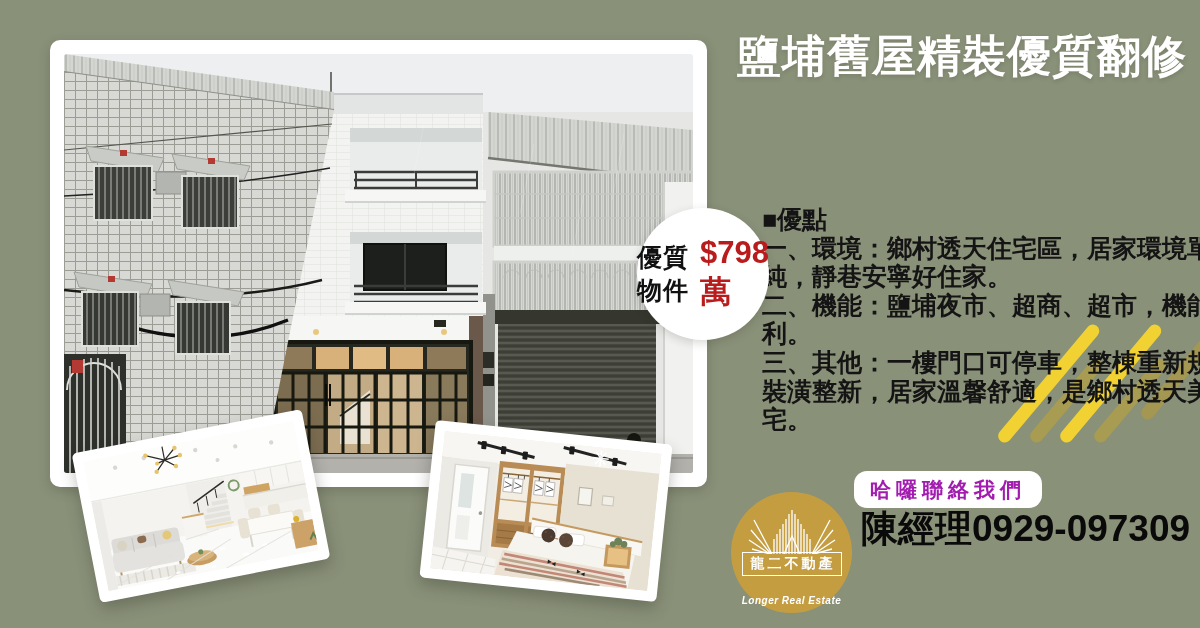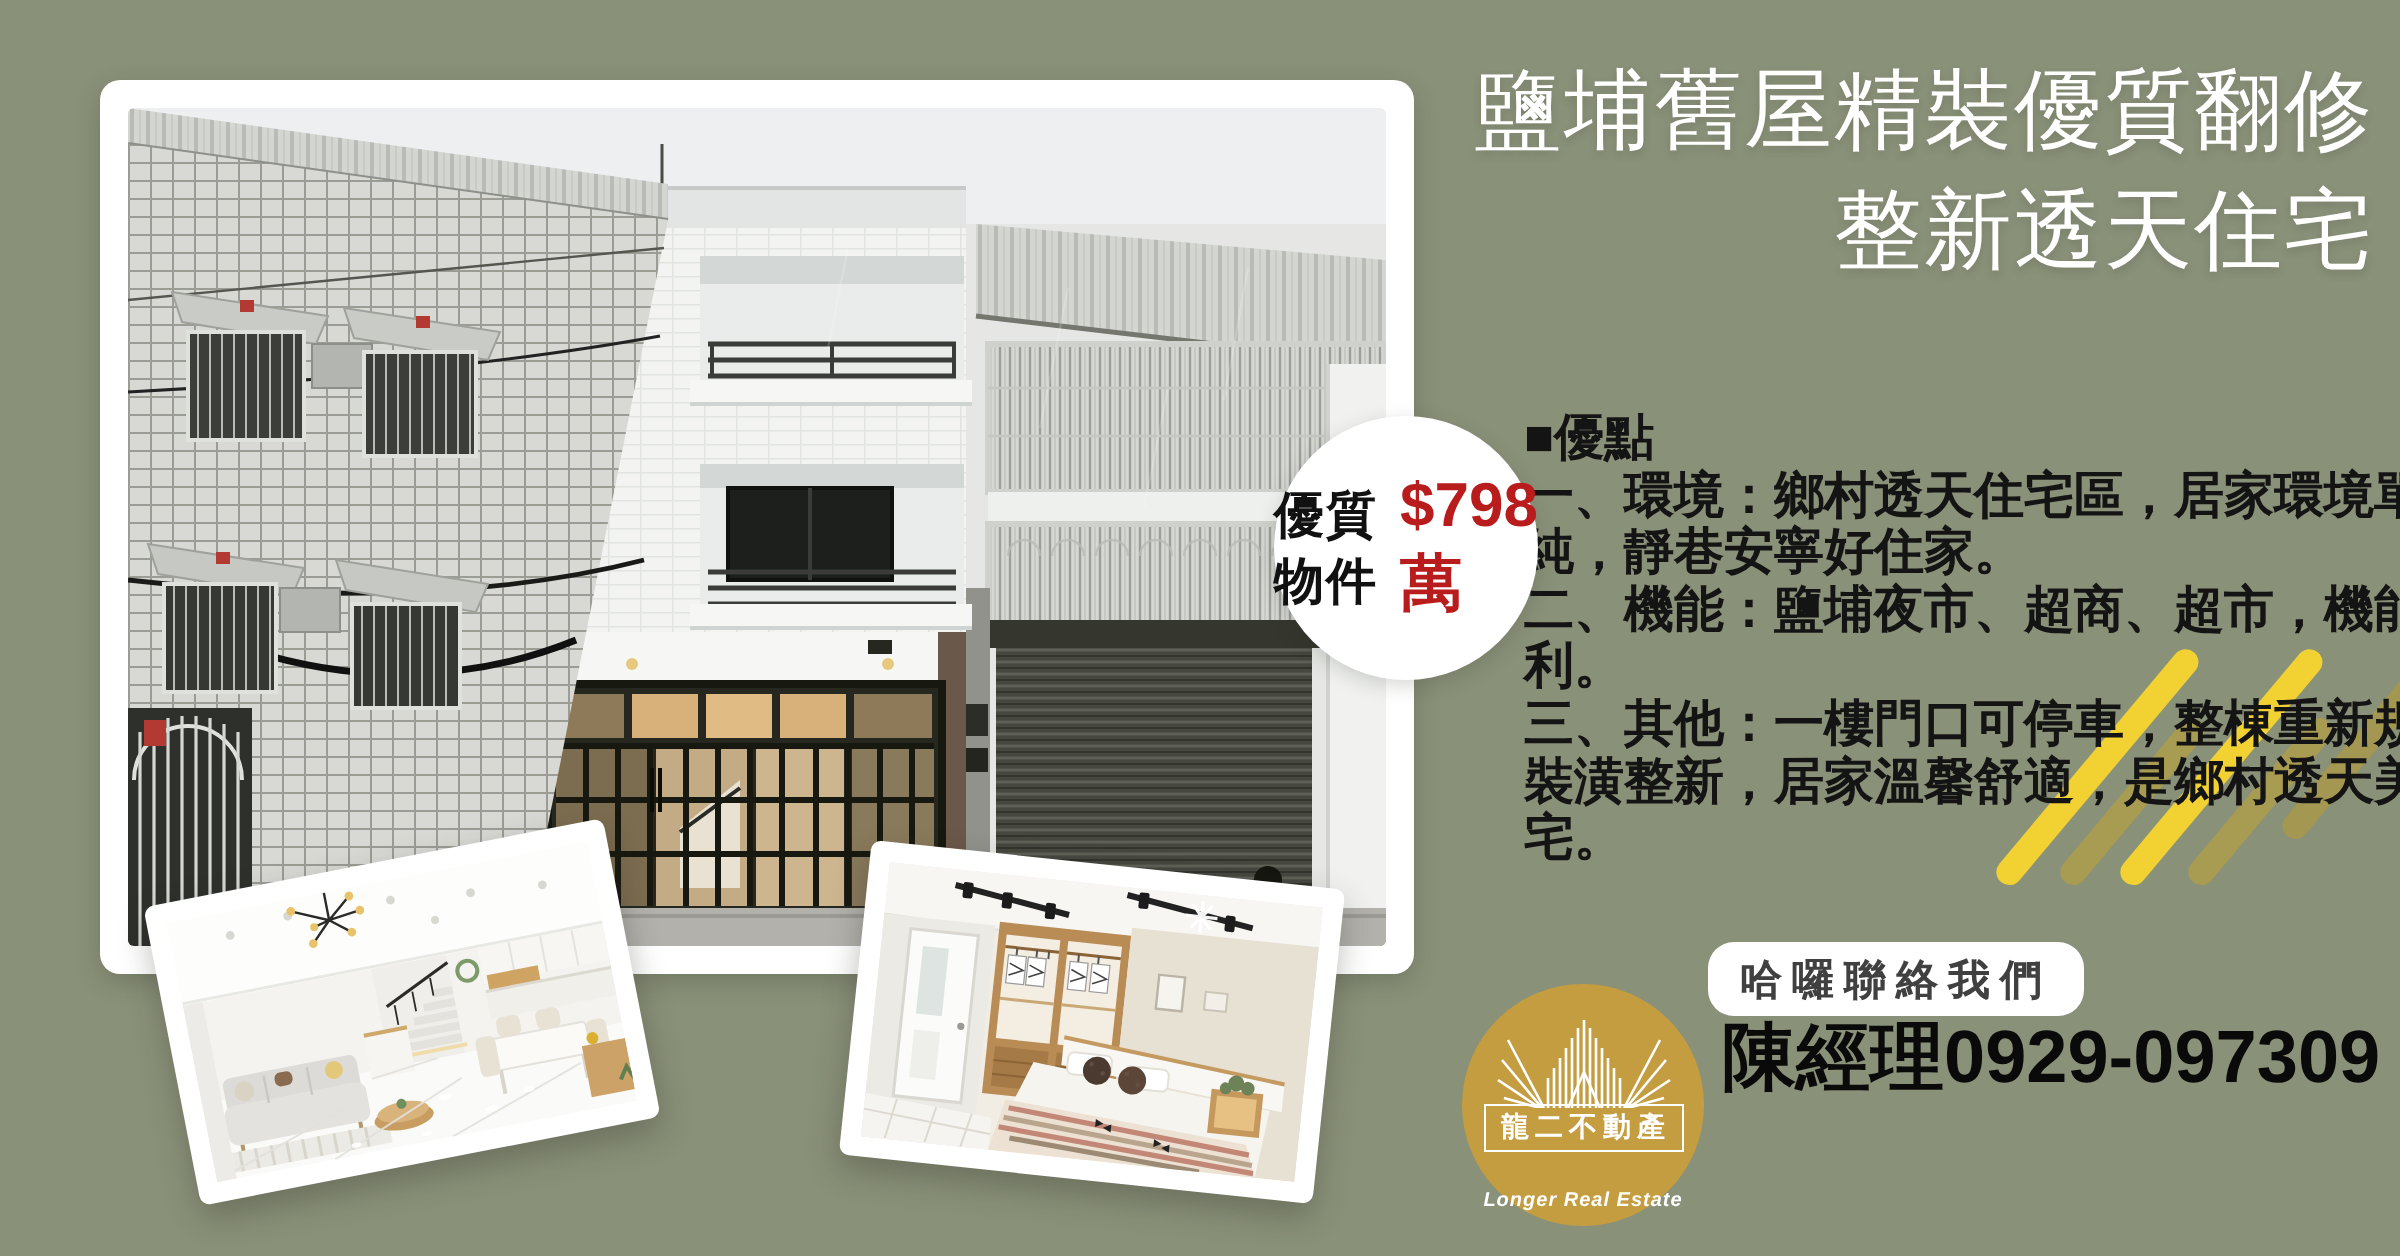--- a/index.html
+++ b/index.html
@@ -19,21 +19,21 @@
 
   
   .price-badge{position:absolute;left:637px;top:208px;width:132px;height:132px;border-radius:50%;
                background:#ffffff;z-index:5;display:flex;flex-direction:row;align-items:center;
                justify-content:center;gap:3px;box-shadow:0 3px 10px rgba(35,40,30,.18);}
   .price-badge .l1{font-size:25px;font-weight:800;letter-spacing:1px;color:#111;}
   .price-badge .l2{font-size:31px;font-weight:900;color:#b91c1c;}
 
   
   .title{position:absolute;top:26px;right:13px;text-align:right;color:#ffffff;
-         font-size:44px;line-height:60px;font-weight:400;letter-spacing:1px;z-index:3;
+         font-size:44px;line-height:60px;font-weight:700;letter-spacing:1px;z-index:3;
          text-shadow:0 2px 4px rgba(40,45,35,.18);}
   .loc-row{position:absolute;top:152px;right:13px;display:flex;align-items:center;gap:13px;z-index:3;}
   .loc-row .loc-text{font-size:36px;font-weight:900;color:#151515;letter-spacing:1px;}
   .points{position:absolute;left:762px;top:205px;z-index:3;color:#141414;
           font-size:25px;line-height:28.6px;font-weight:700;white-space:nowrap;}
 
   
   .stripes span{position:absolute;width:13px;border-radius:7px;transform:rotate(40deg);
                 transform-origin:50% 100%;z-index:1;}
   .s1{left:994px;top:291px;height:150px;background:#f1d232;}
@@ -44,21 +44,21 @@
   .s6{left:1196px;top:262px;height:185px;background:#a39751;}
 
   
   .logo{position:absolute;left:731px;top:492px;width:121px;height:121px;border-radius:50%;
         background:#c49d41;z-index:3;display:flex;flex-direction:column;align-items:center;
         justify-content:flex-start;padding-top:10px;box-sizing:border-box;text-align:right;}
   .logo-name{margin-top:-2px;border:1.5px solid #ffffff;color:#ffffff;font-size:14px;font-weight:700;
              letter-spacing:3px;padding:2px 5px 2px 8px;white-space:nowrap;}
   .logo-en{margin-top:19px;color:#ffffff;font-size:10px;font-style:italic;font-weight:700;letter-spacing:.5px;}
   .contact-pill{position:absolute;left:854px;top:471px;height:37px;border-radius:13px;background:#ffffff;
-                color:#404040;font-size:21px;font-weight:800;letter-spacing:5px;padding:0 16px;
+                color:#a21caf;font-size:21px;font-weight:800;letter-spacing:5px;padding:0 16px;
                 display:flex;align-items:center;z-index:3;}
   .phones{position:absolute;left:861px;top:500px;z-index:3;color:#0a0a0a;font-size:37px;
           font-weight:800;line-height:58px;white-space:nowrap;}
 </style>
 </head>
 <body>
 
 <div class="canvas">
 
   <div class="photo-frame photo-main">
@@ -229,21 +229,20 @@
     <span class="s1"></span>
     <span class="s2"></span>
     <span class="s3"></span>
     <span class="s4"></span>
     <span class="s5"></span>
     <span class="s6"></span>
   </div>
 
   <div class="title">
     <div>鹽埔舊屋精裝優質翻修</div>
-    <div>整新透天住宅</div>
   </div>
 
 
   <div class="points">
     <div>■優點</div>
     <div>一、環境：鄉村透天住宅區，居家環境單</div>
     <div>純，靜巷安寧好住家。</div>
     <div>二、機能：鹽埔夜市、超商、超市，機能便</div>
     <div>利。</div>
     <div>三、其他：一樓門口可停車，整棟重新規劃</div>

